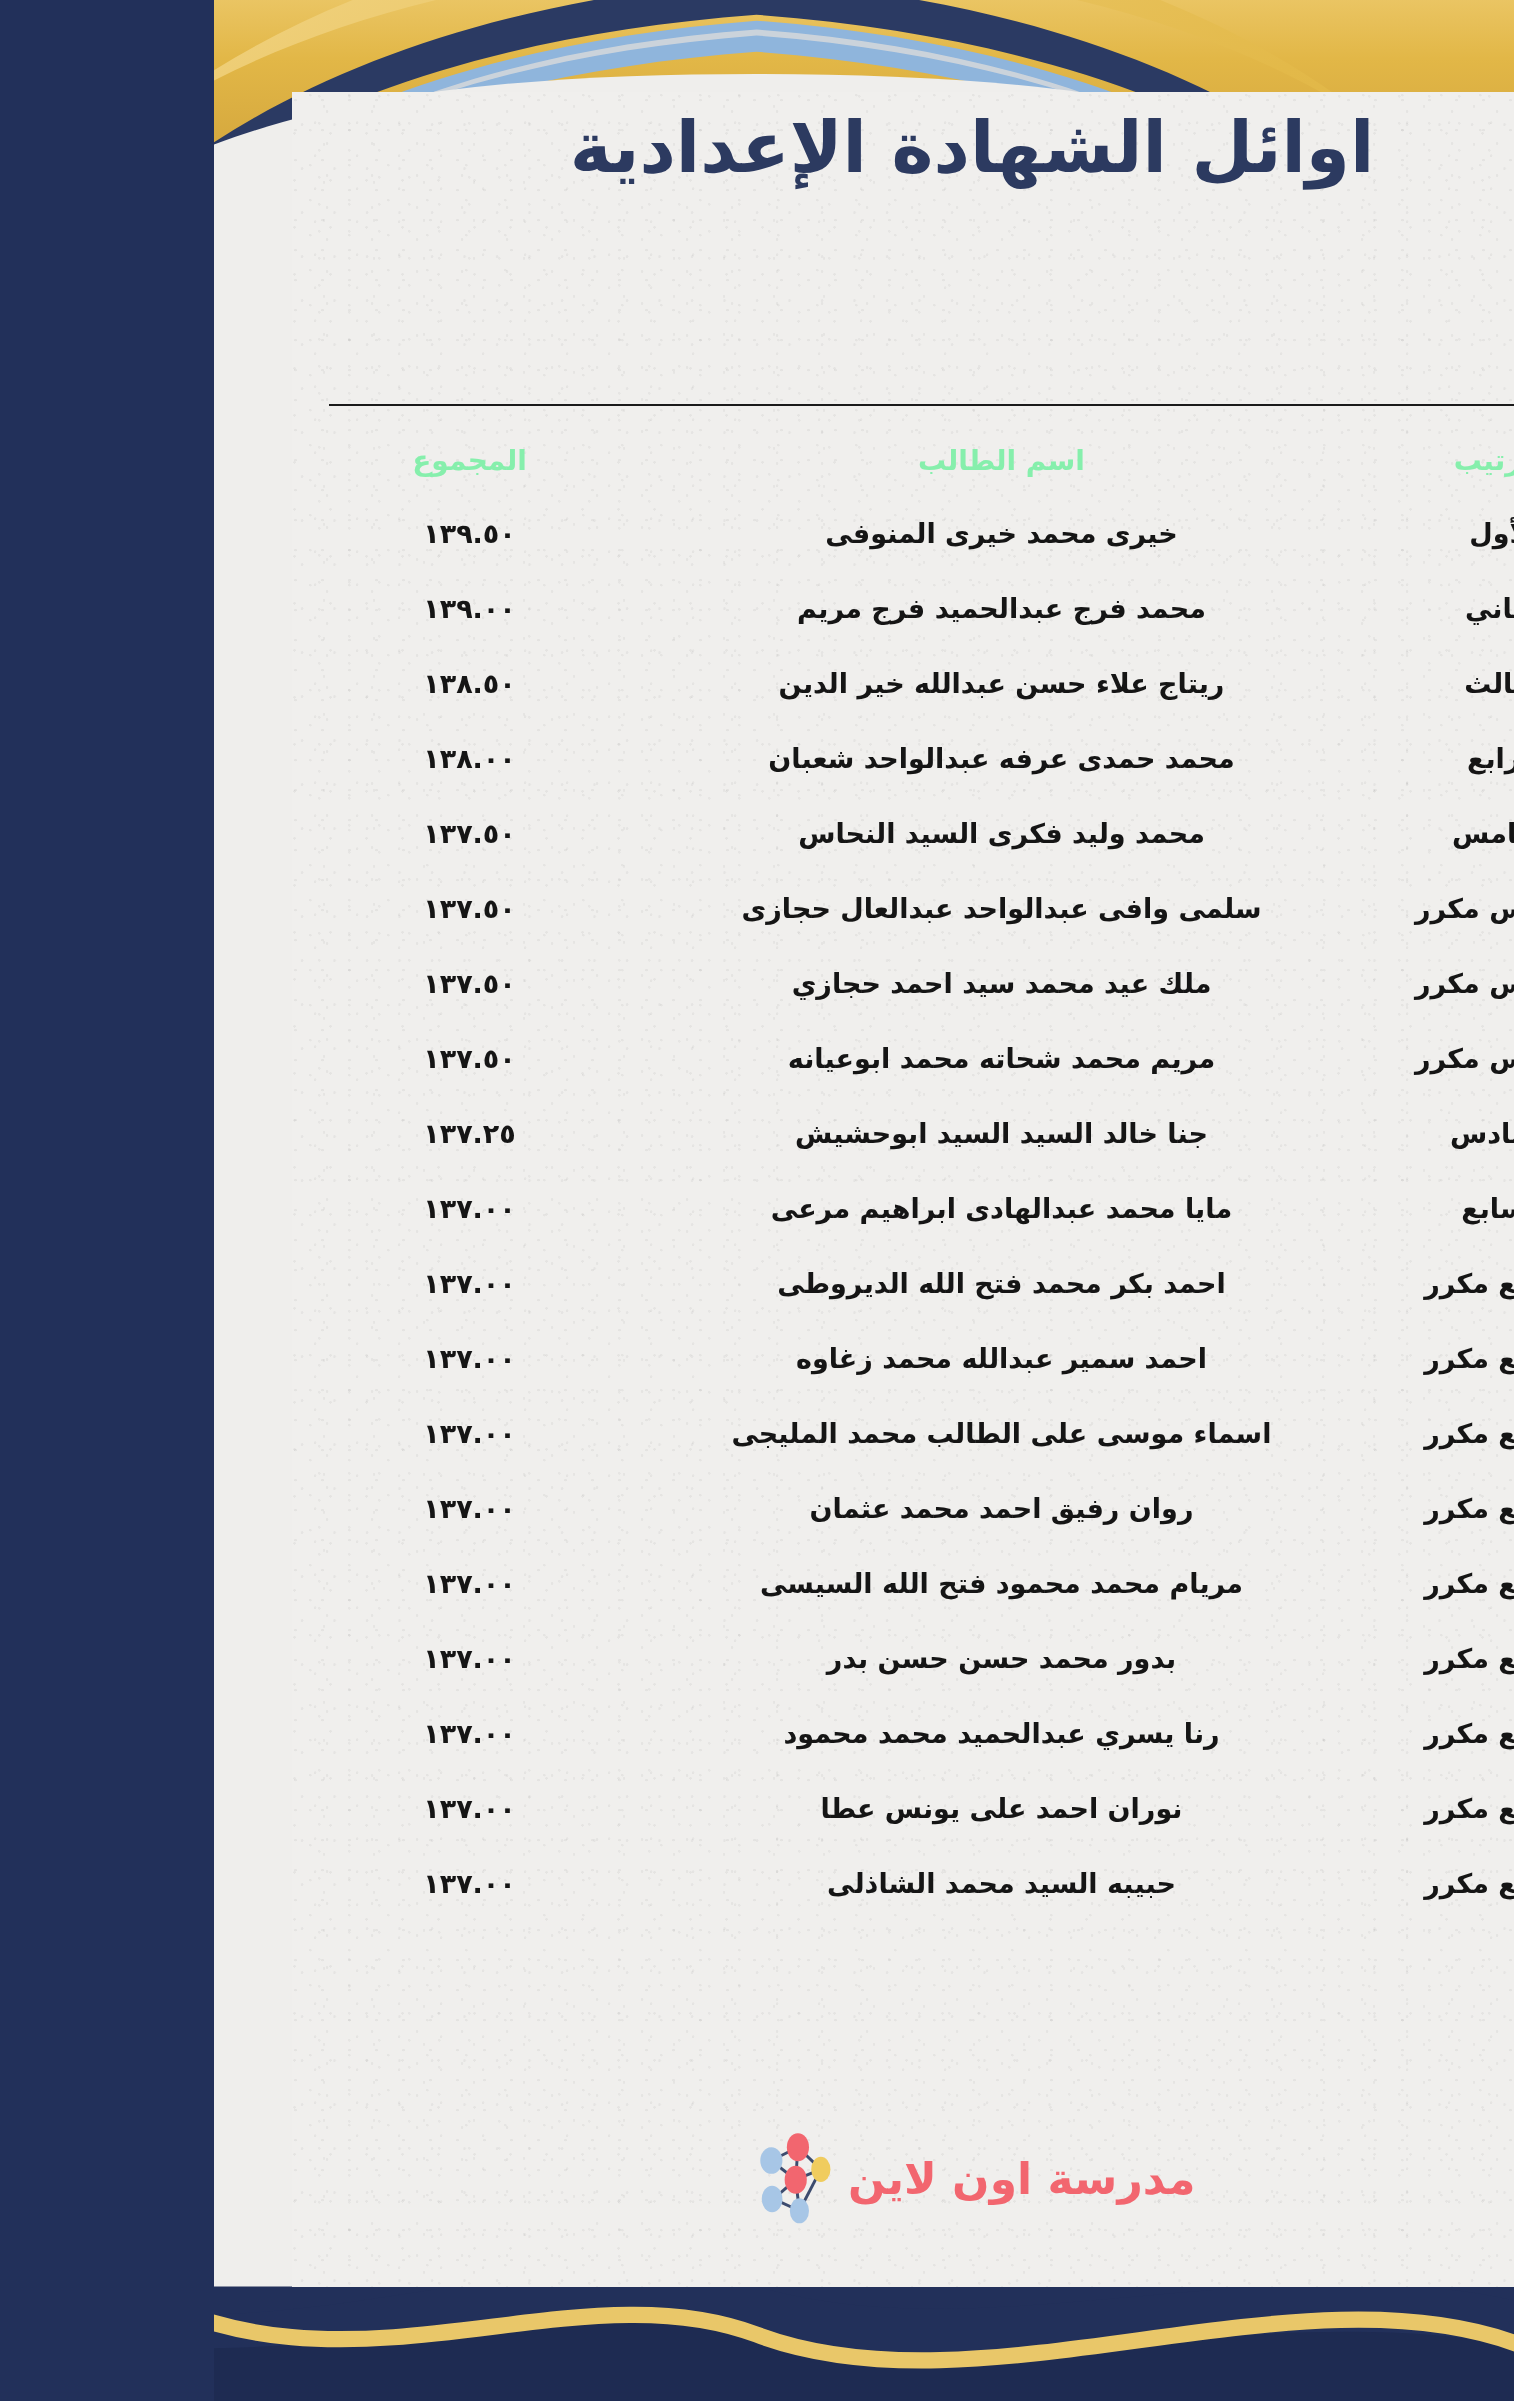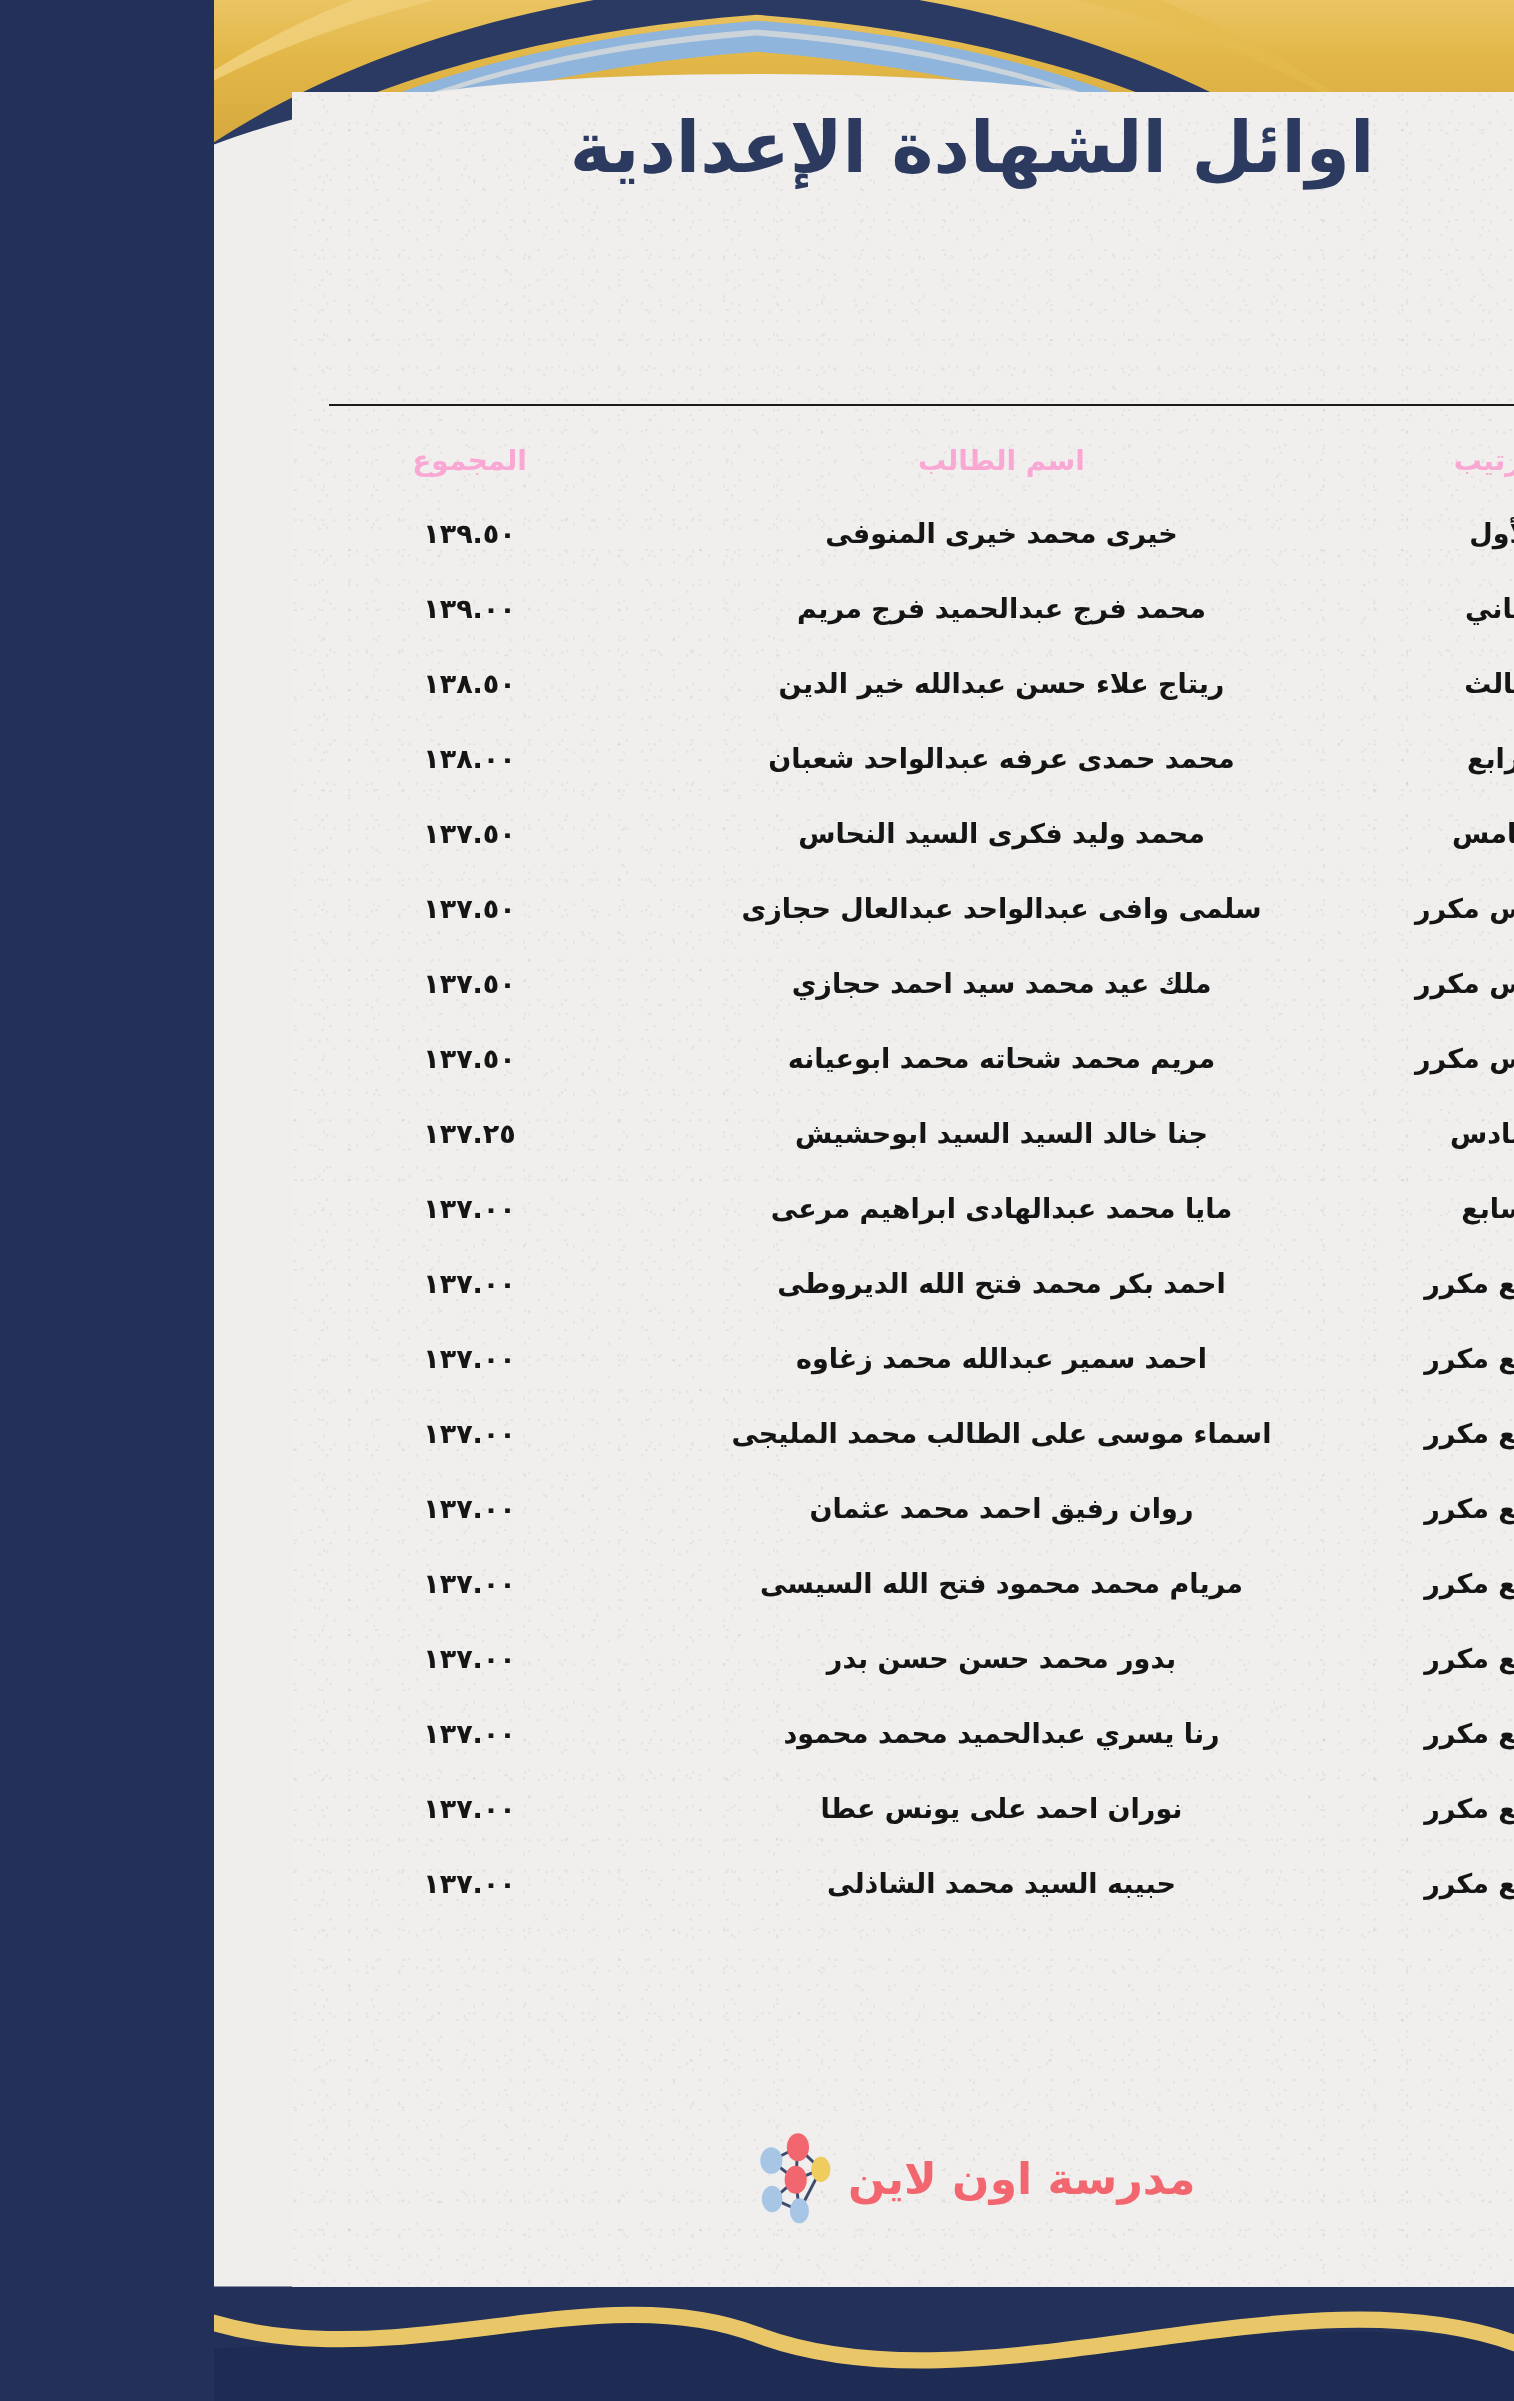--- a/index.html
+++ b/index.html
@@ -101,21 +101,21 @@
     vertical-align: middle;
   }
   .col-rank  { width: 296px; }
   .col-name  { width: 709px; }
   .col-total { width: 355px; }
 
   table.ranks thead th {
     height: 71px;
     font-size: 28px;
     font-weight: bold;
-    color: #f9a8d4;
+    color: #86efac;
   }
   th.h-rank  { text-align: center; padding-right: 0px; }
   th.h-name  { text-align: center; }
   th.h-total { text-align: center; padding-left: 0px; }
 
   table.ranks tbody td {
     height: 75px;
     font-size: 27px;
     font-weight: bold;
     color: #151515;

